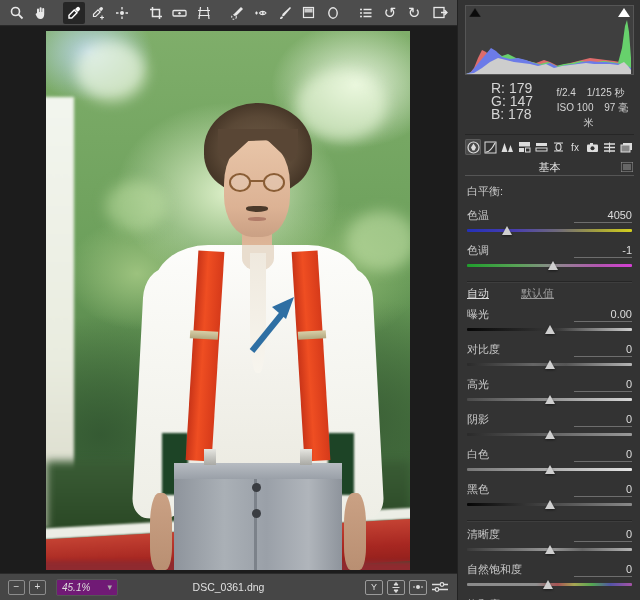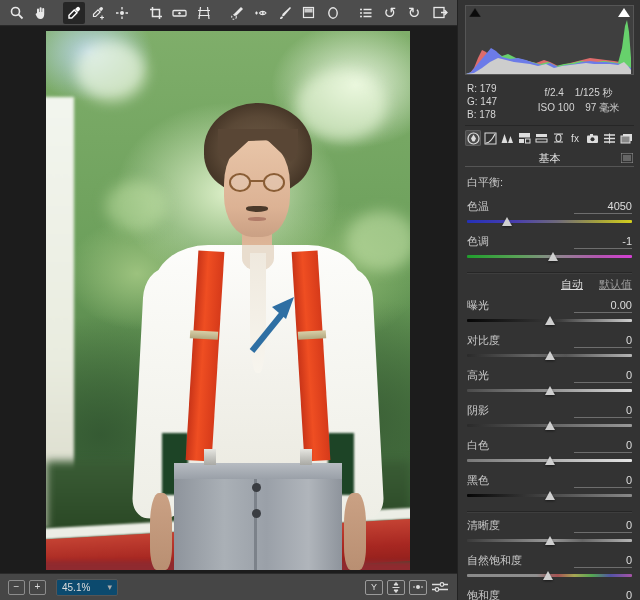--- a/index.html
+++ b/index.html
@@ -81,39 +81,39 @@
   .hand { top:462px; width:22px; height:77px; background:linear-gradient(180deg,#caa184,#b98f72); border-radius:40% 40% 30% 30%; }
   .hand.l { left:104px; } .hand.r { left:298px; }
 
   .arrow-note { left:196px; top:258px; width:62px; height:70px; }
 
   
   .statusbar { position:absolute; left:0; top:573px; width:457px; height:27px; background:#464646;
     border-top:1px solid #2a2a2a; display:flex; align-items:center; padding:0 8px; gap:4px; }
   .zbtn { width:17px; height:15px; border:1px solid #8c8c8c; border-radius:2px; color:#ddd;
     display:flex; align-items:center; justify-content:center; font-size:10px; line-height:1; }
-  .zoom-select { margin-left:6px; height:17px; min-width:62px; background:#0c4a6e; border:1px solid #555;
-    border-radius:2px; display:flex; align-items:center; justify-content:space-between; padding:0 5px; color:#ddd; font-size:10px; }
+  .zoom-select { margin-left:6px; height:17px; min-width:62px; background:#701a75; border:1px solid #555;
+    border-radius:2px; display:flex; align-items:center; justify-content:space-between; padding:0 5px; color:#ddd; font-size:10px;font-style:italic; }
   .filename { position:absolute; left:0; right:0; text-align:center; color:#e0e0e0; font-size:10.5px; pointer-events:none; }
   .view-toggles { margin-left:auto; display:flex; align-items:center; gap:4px; z-index:2; }
   .vbtn { min-width:18px; height:15px; border:1px solid #9a9a9a; border-radius:2px; color:#ddd;
     display:flex; align-items:center; justify-content:center; font-size:9px; }
   .vbtn.noborder { border:none; }
 
   
   .right-panel { position:absolute; left:457px; top:0; width:183px; height:600px; background:#333333;
     border-left:1px solid #222; padding:5px 6px 0 7px; }
   .hist-box { position:relative; width:169px; height:70px; background:#3f3f3f; border:1px solid #565656; }
   .clip-ind { position:absolute; top:2px; width:12px; height:9px; }
   .clip-ind.shadow { left:3px; }
   .clip-ind.highlight { right:3px; }
   .hist-svg { position:absolute; left:0; bottom:0; }
 
   .info-row { display:flex; margin-top:5px; padding:2px 2px 4px 2px; border-bottom:1px solid #262626; }
-  .rgb-col { width:58px; color:#d5d5d5; line-height:13px; font-size:10px; }
+  .rgb-col { width:58px; color:#d5d5d5; line-height:13px; font-size:14px;margin-left:24px; }
   .exif-col { flex:1; text-align:center; color:#d5d5d5; font-size:10px; line-height:15px; padding-top:3px; }
   .exif-col span { margin:0 4px; }
 
   .tabs { display:flex; align-items:center; justify-content:center; gap:1px; margin-top:4px; }
   .tab { width:17px; height:16px; display:flex; align-items:center; justify-content:center;
     color:#ddd; font-size:10px; border-radius:2px; }
   .tab.active { background:#4a4a4a; box-shadow:inset 0 0 0 1px #5e5e5e; }
   .tab svg { display:block; }
 
   .panel-header { position:relative; margin-top:4px; height:17px; border-bottom:1px solid #555;
@@ -139,21 +139,21 @@
   .t-tint { background:linear-gradient(90deg,#1f9e2c,#58a356 30%,#8b8b8b 52%,#b355b0 80%,#d43fd4); }
   .t-exposure { background:linear-gradient(90deg,#060606,#3a3a3a 55%,#cfcfcf); }
   .t-contrast { background:linear-gradient(90deg,#2a2a2a,#666 40%,#555 60%,#b5b5b5); }
   .t-highlights { background:linear-gradient(90deg,#4a4a4a,#d8d8d8); }
   .t-shadows { background:linear-gradient(90deg,#2a2a2a,#9a9a9a); }
   .t-whites { background:linear-gradient(90deg,#777,#e5e5e5); }
   .t-blacks { background:linear-gradient(90deg,#050505,#8a8a8a); }
   .t-clarity { background:linear-gradient(90deg,#3a3a3a,#9a9a9a 50%,#666 70%,#b5b5b5); }
   .t-vib { background:linear-gradient(90deg,#8a8a8a 0,#8f8f8f 42%,#a65353 55%,#a6a653 65%,#53a653 76%,#5353a6 87%,#a653a6 100%); }
   .divider { height:1px; background:#262626; margin:9px 0 2px 0; box-shadow:0 1px 0 #3e3e3e; }
-  .links-row { display:flex; justify-content:flex-end; gap:16px; margin:4px 0 2px 0; }
+  .links-row { display:flex; justify-content:flex-start; gap:32px; margin:4px 0 2px 0; }
   .link { text-decoration:underline; color:#dcdcdc; }
   .link.dim { color:#9a9a9a; }
 </style>
 </head>
 <body>
 
 <div class="window">
 
   <div class="left-col">
 
@@ -311,20 +311,21 @@
       </div>
     </div>
 
     <div class="statusbar">
       <div class="zbtn">−</div>
       <div class="zbtn">+</div>
       <div class="zoom-select">
         <span>45.1%</span>
         <span class="chev">▾</span>
       </div>
+      <div class="filename">DSC_0361.dng</div>
       <div class="view-toggles">
         <div class="vbtn">Y</div>
         <div class="vbtn">
           <svg width="10" height="11" viewBox="0 0 10 11">
               <path d="M5 0.5l2 2.5H3zM5 10.5L3 8h4zM1.5 5.5h7" stroke="#ddd" stroke-width="1" fill="#ddd"></path>
             </svg>
         </div>
         <div class="vbtn">
           <svg width="10" height="10" viewBox="0 0 10 10">
               <circle cx="5" cy="5" r="2" fill="#ddd"></circle>

